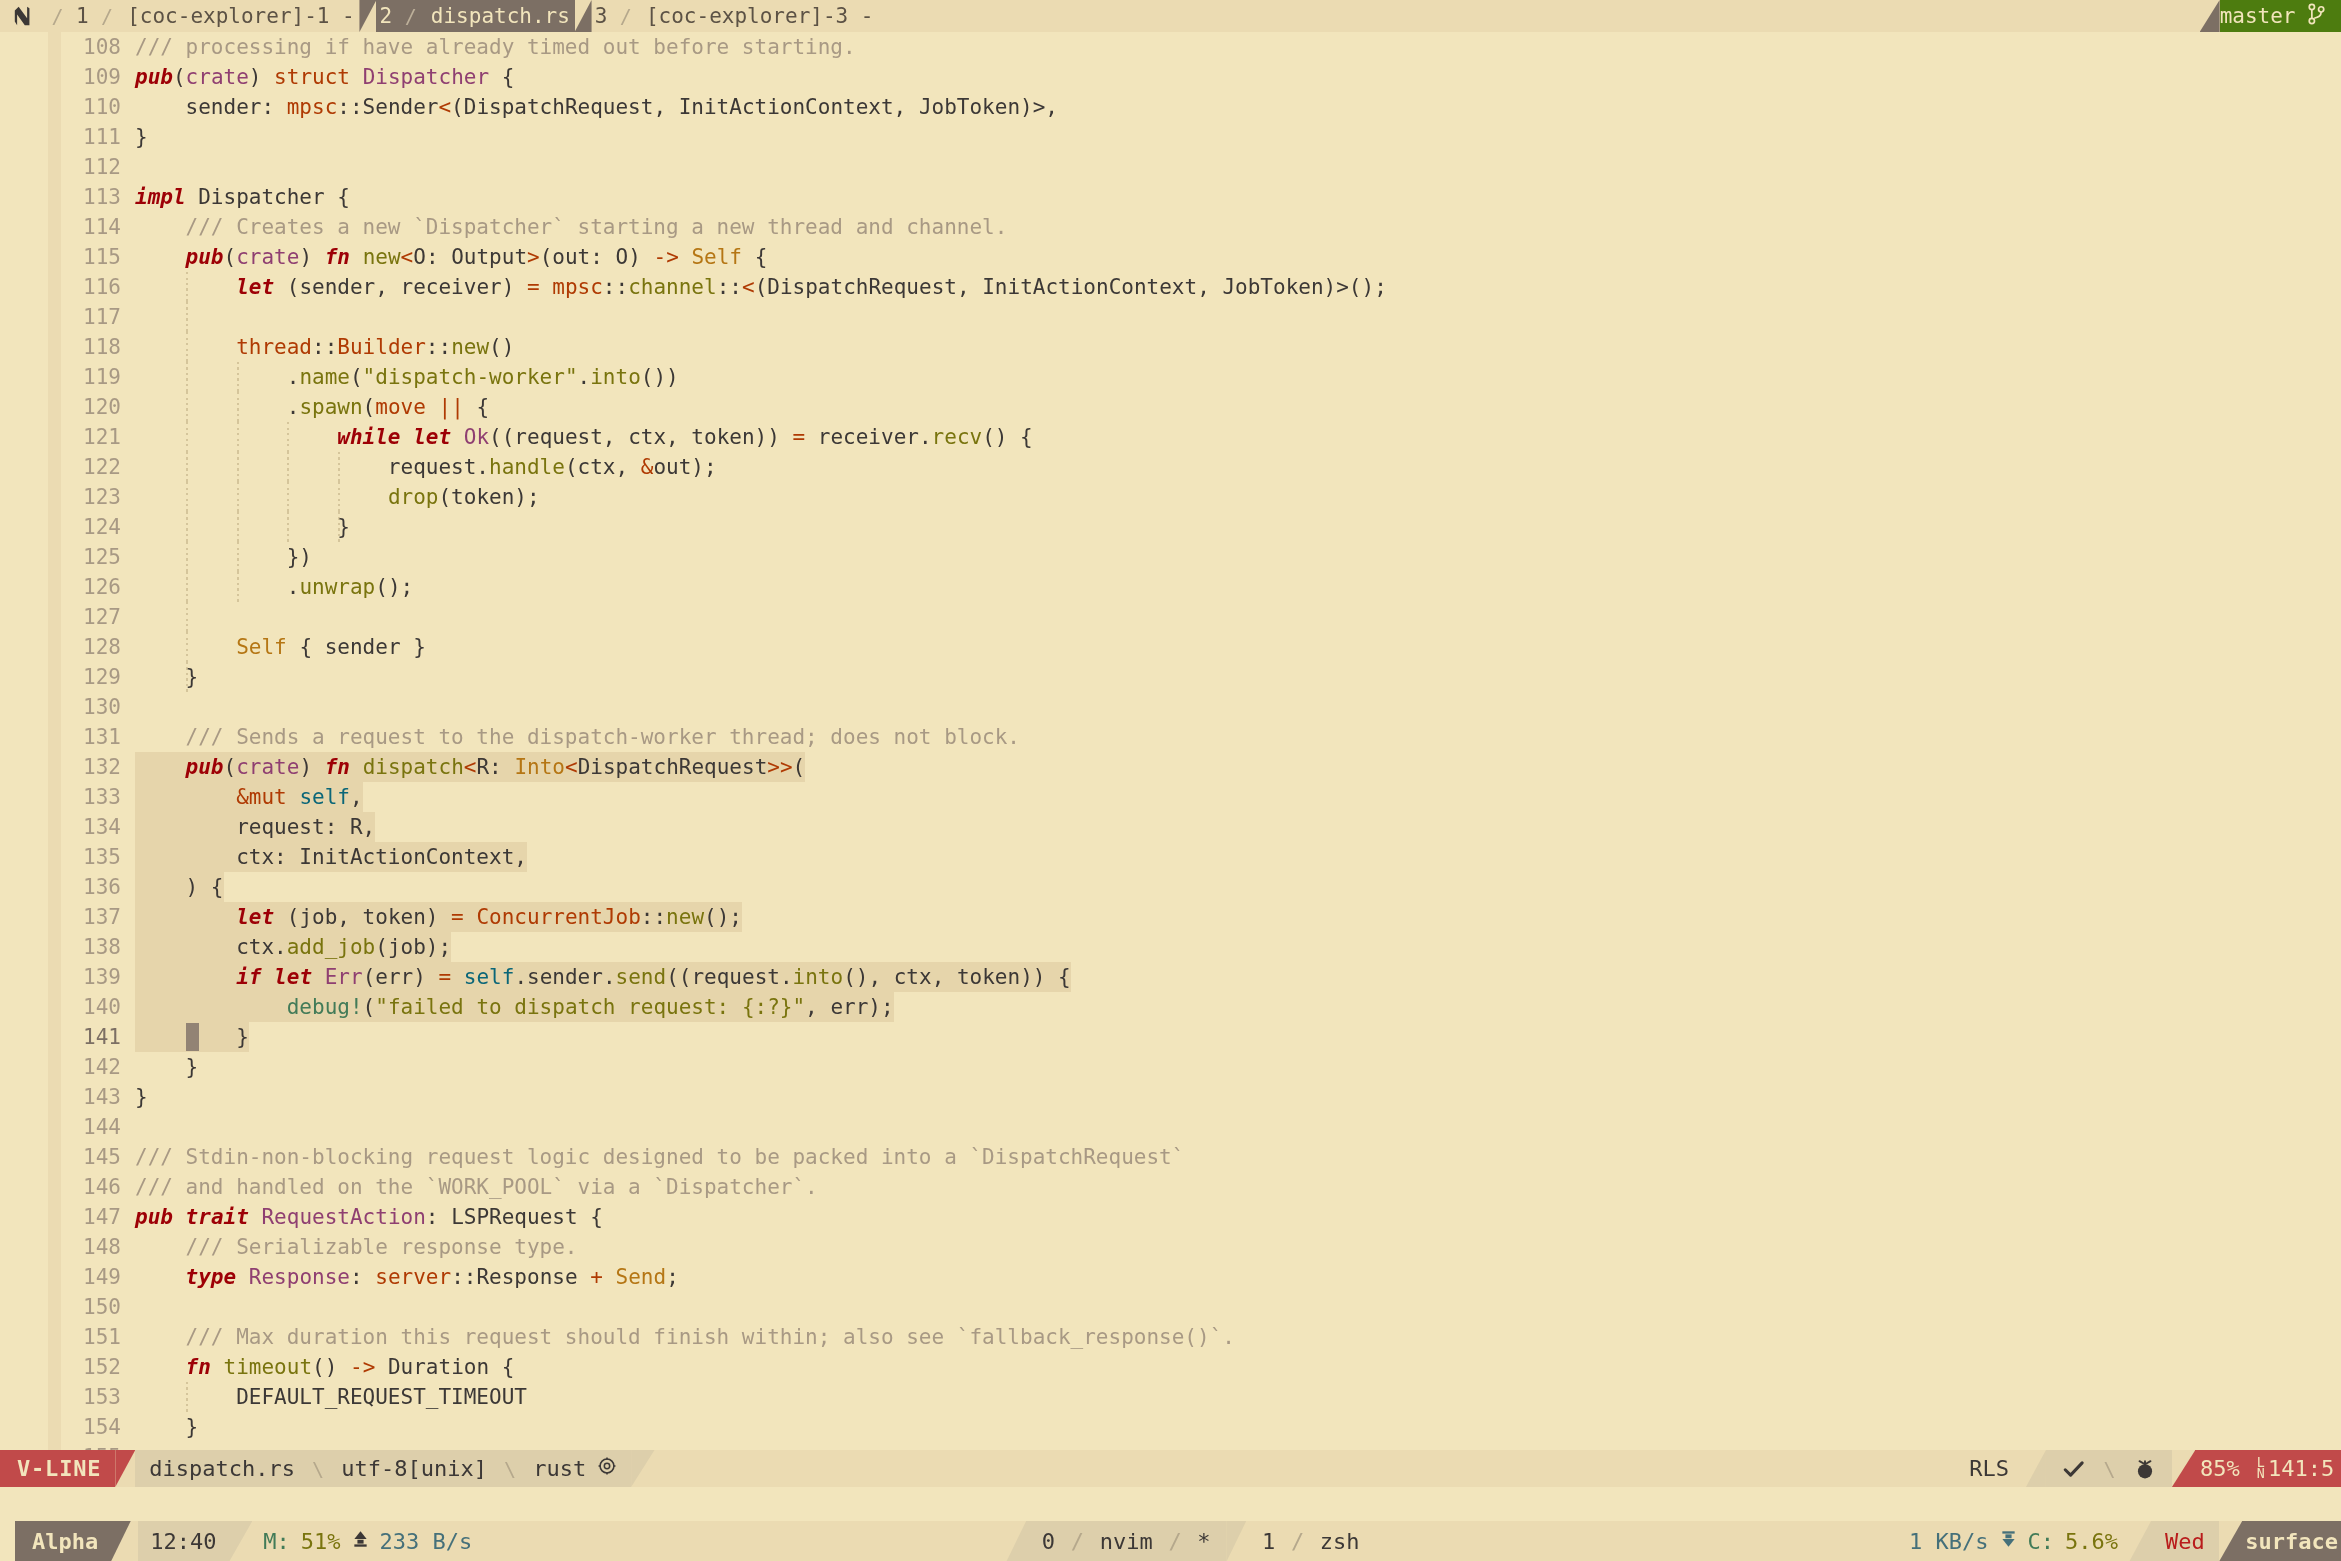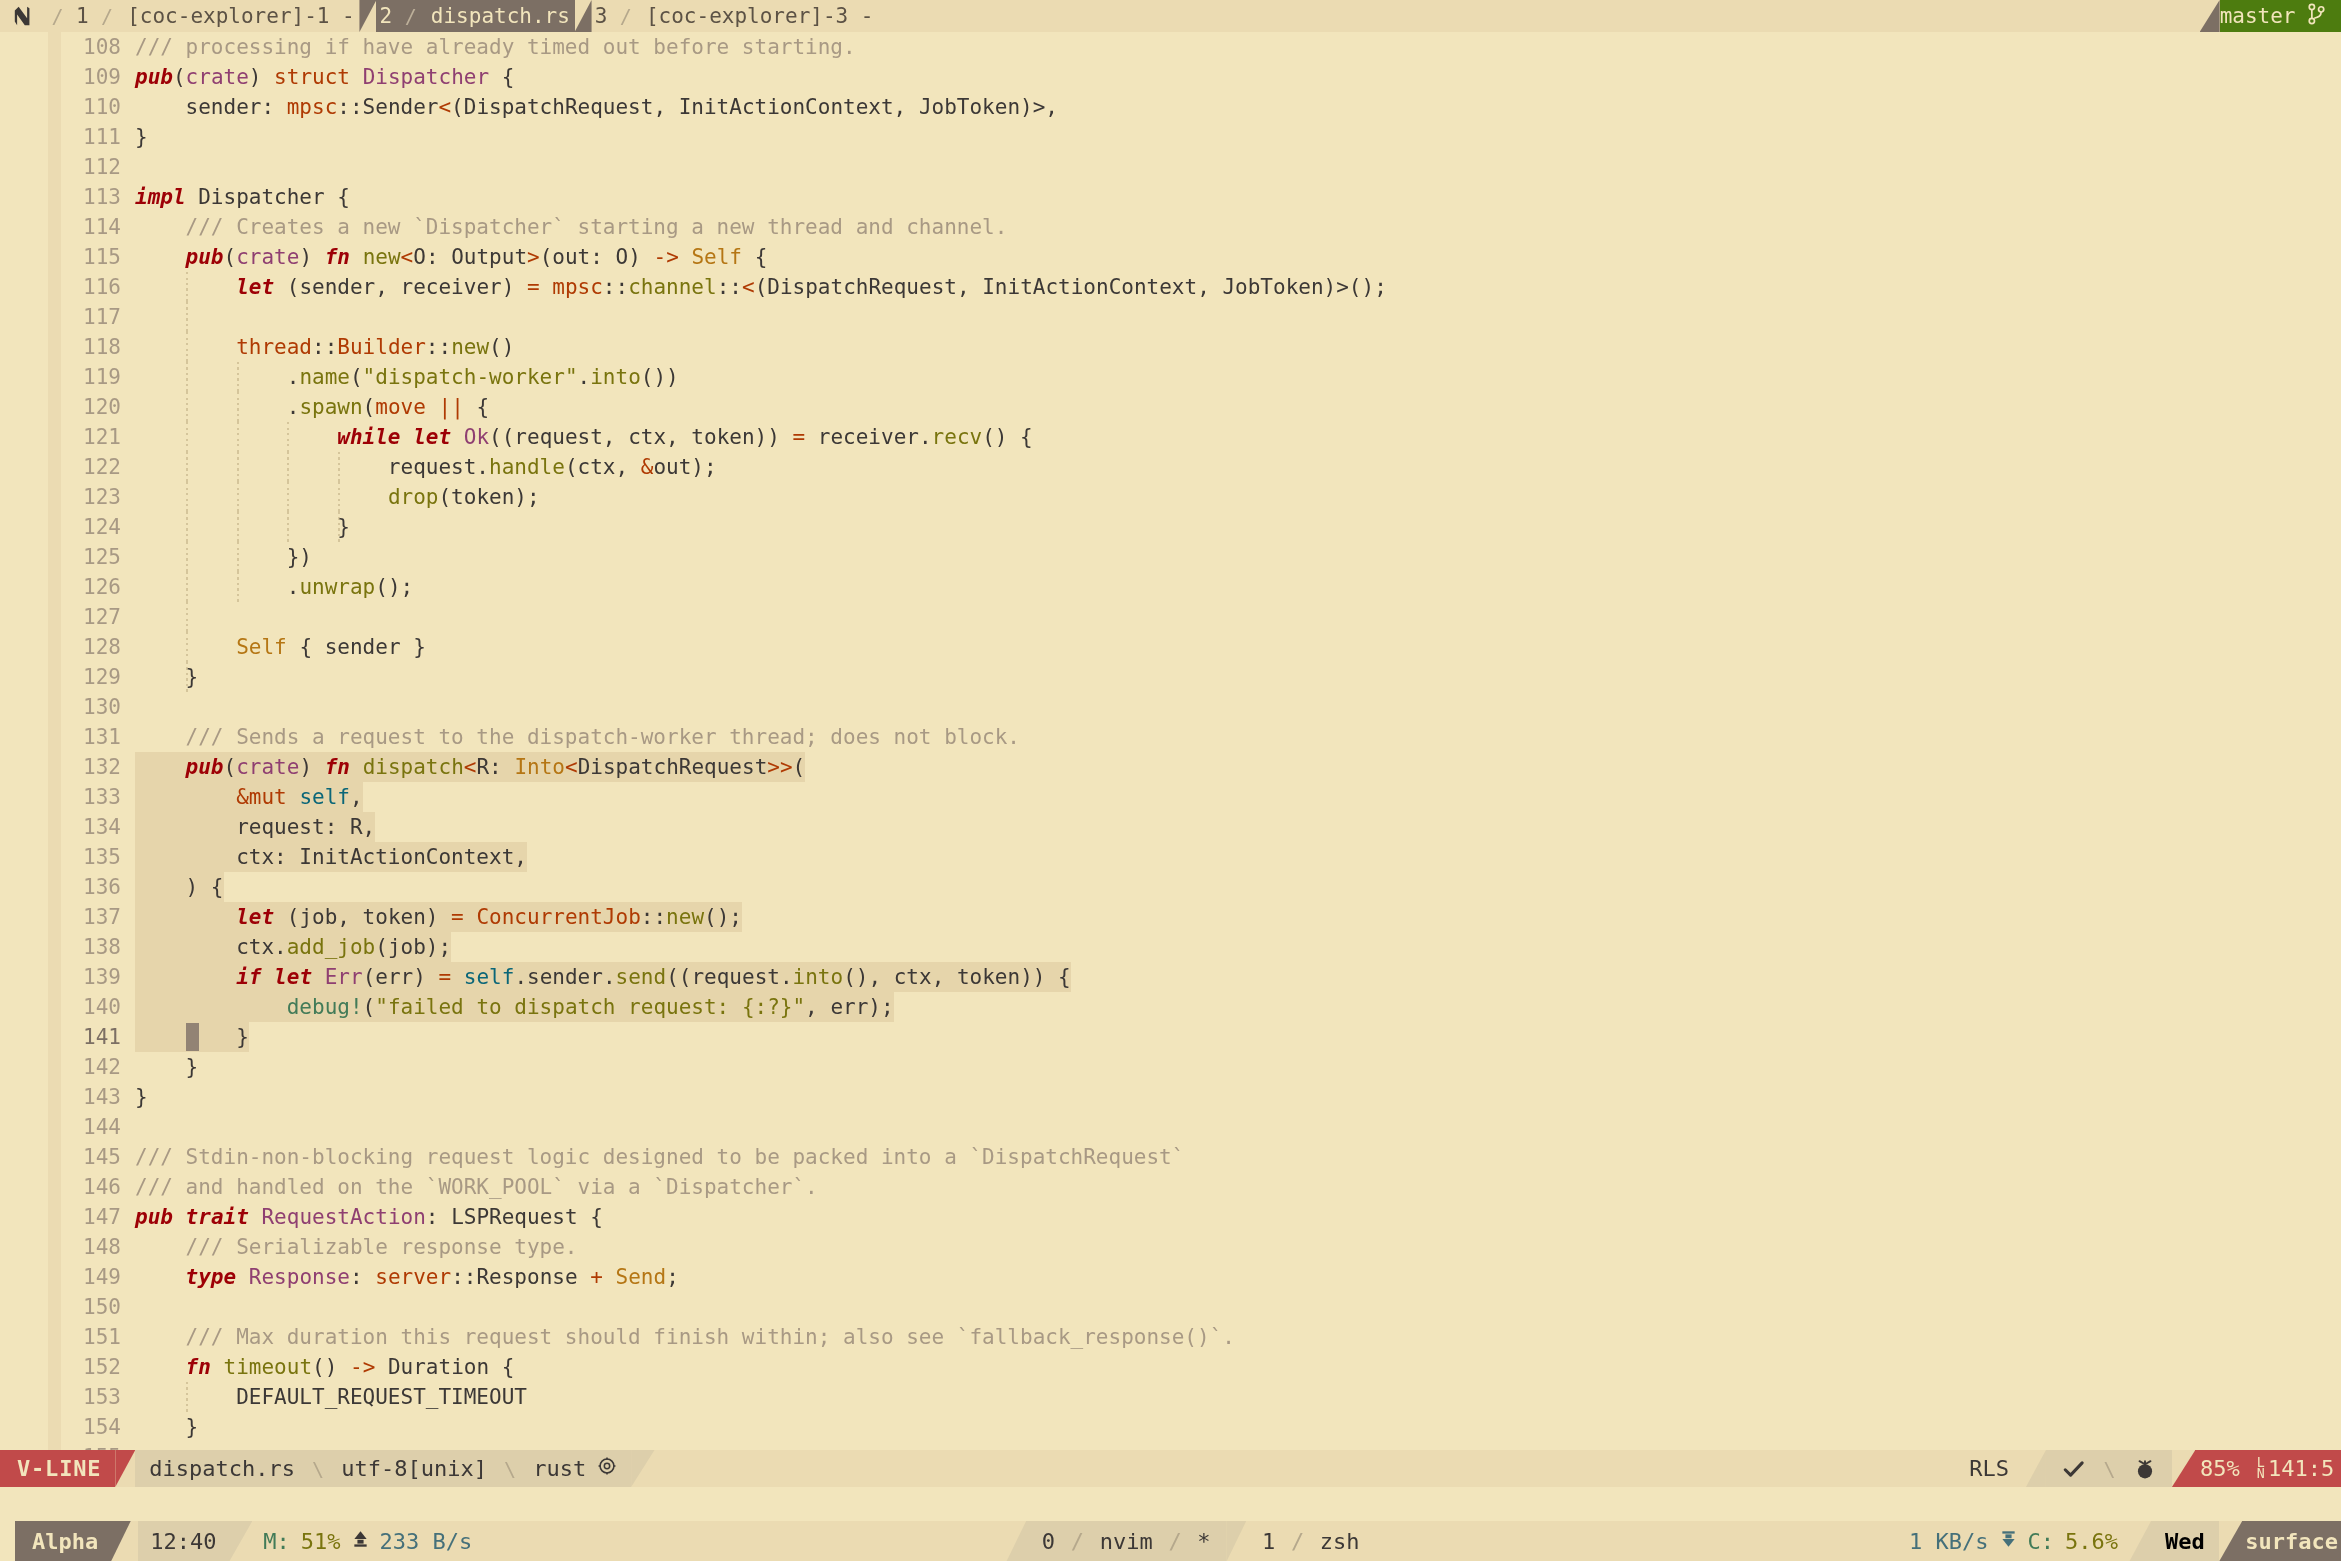--- a/index.html
+++ b/index.html
@@ -126,21 +126,21 @@
   .tm-flex{flex:1 1 auto;background:#ebdbb2;}
   .tm-win-active{display:flex;align-items:center;background:#ddcfab;color:#3c3836;padding:0 4.7px;}
   .tm-win{display:flex;align-items:center;background:#ebdbb2;color:#3c3836;padding:0 4.7px;}
   .tm-win-head{width:20px;background:#ddcfab;clip-path:polygon(100% 0,100% 100%,0 100%);}
   .tm-win-tail{width:20px;background:#ddcfab;clip-path:polygon(0 0,100% 0,0 100%);}
   .tm-cell{padding:0 11px;}
   .tm-host-head{width:23.4px;background:#7c6f64;clip-path:polygon(100% 0,100% 100%,0 100%);}
   .tm-host{display:flex;align-items:center;background:#7c6f64;color:#f2e5bc;
            padding:0 19px 0 3.1px;font-weight:bold;}
   .tm-date-head{width:22px;background:#ddcfab;clip-path:polygon(100% 0,100% 100%,0 100%);}
-  .tm-date{display:flex;align-items:center;background:#ddcfab;color:#000000;padding:0 14px;font-weight:bold;}
+  .tm-date{display:flex;align-items:center;background:#ddcfab;color:#b91c1c;padding:0 14px;}
   .g{color:#79740e;}
   .g2{color:#427b58;}
   .b{color:#45707a;}
 </style>
 </head>
 <body>
 
 <div class="screen">
 
   <div class="tabline">

